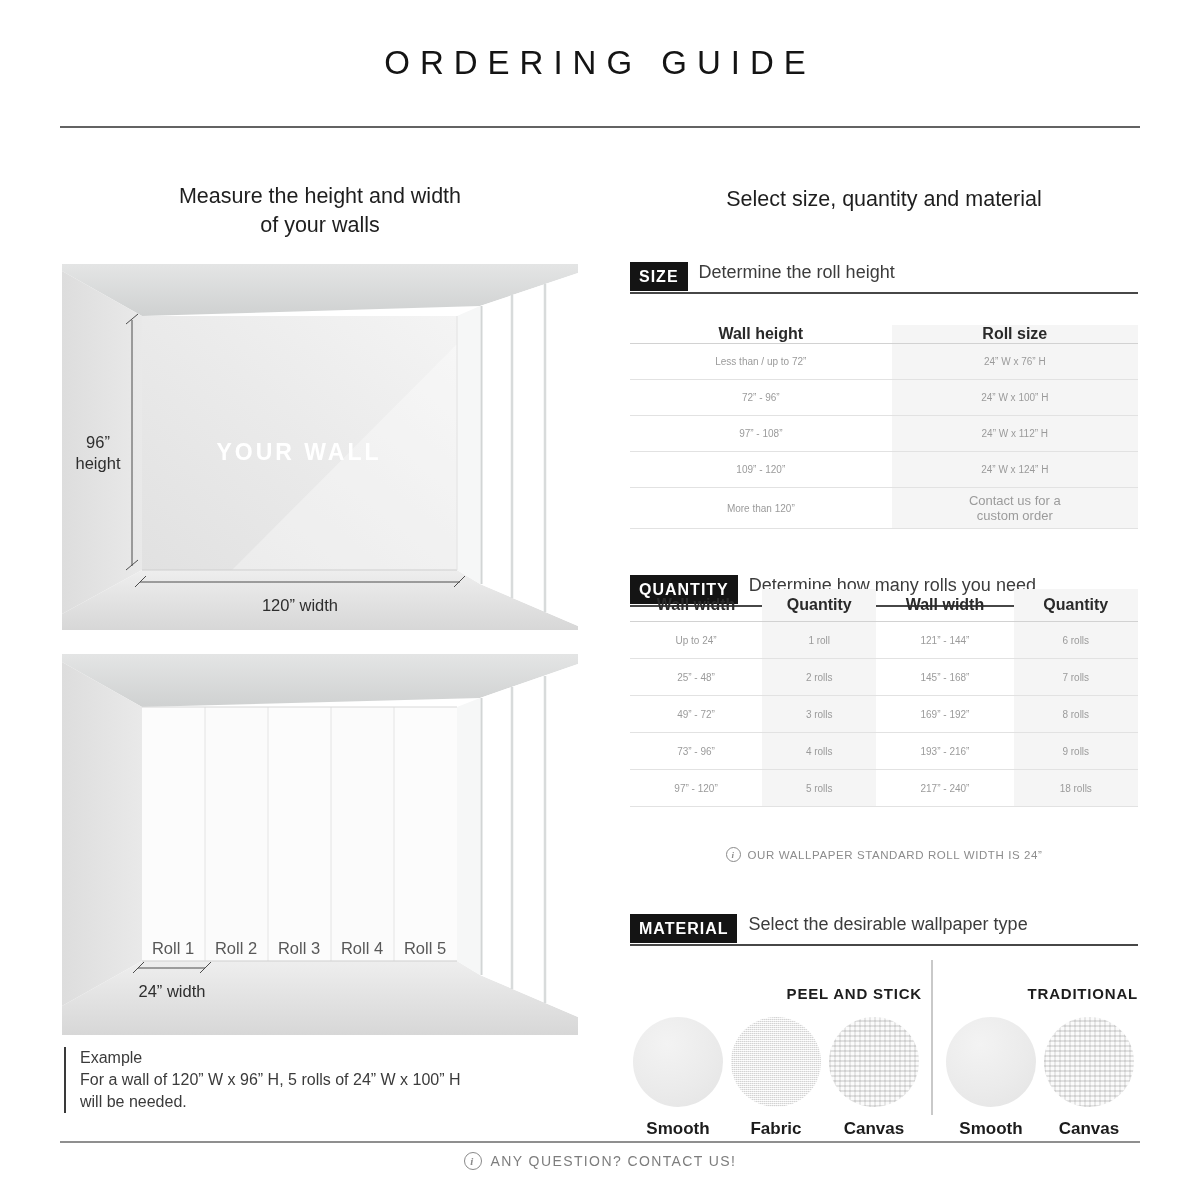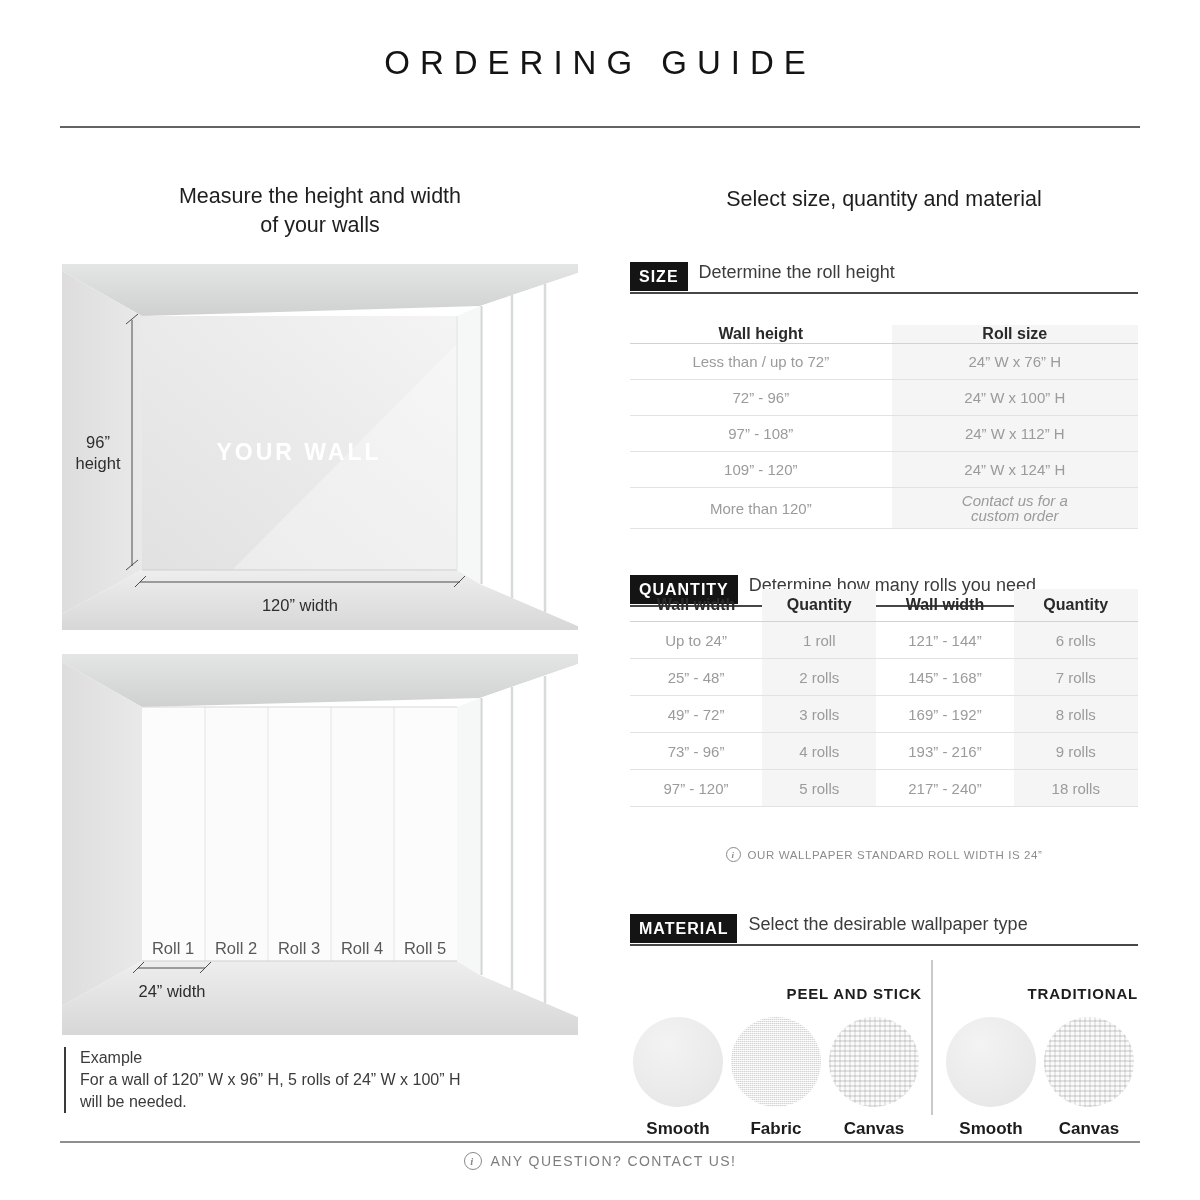--- a/index.html
+++ b/index.html
@@ -33,27 +33,27 @@
     padding:4px 9px 3px 9px;line-height:22px;
   }
   .sec-title{font-size:18px;color:#3c3c3c;margin-left:11px;padding-bottom:2px;white-space:nowrap;}
 
   
   .tbl{position:absolute;left:630px;width:508px;}
   .tr{display:flex;border-bottom:1px solid #e2e2e2;}
   .tr.th-row{border-bottom-color:#d2d2d2;}
   .tr > div{display:flex;align-items:center;justify-content:center;text-align:center;}
   .th{font-size:16px;font-weight:700;color:#2a2a2a;}
-  .td{font-size:15px;color:#9b9b9b;}
+  .td{font-size:10px;color:#9b9b9b;}
   .stripe{background:#f5f5f5;}
   .size-tbl .tr{height:35px;}
   .size-tbl .tr.th-row{height:32px;align-items:flex-end;}
   .size-tbl .tr.tall{height:40px;}
   .sc1{width:51.5%;}.sc2{width:48.5%;}
-  .small-cell{font-size:15px;line-height:15px;font-style:italic;}
+  .small-cell{font-size:13px;line-height:15px;}
   .qty-tbl .tr{height:36px;}
   .qty-tbl .tr.th-row{height:32px;}
   .qc1{width:26%;}.qc2{width:22.5%;}.qc3{width:27%;}.qc4{width:24.5%;}
 
   
   .note{
     position:absolute;left:630px;top:847px;width:508px;
     display:flex;align-items:center;justify-content:center;gap:7px;
     font-size:11.5px;letter-spacing:.6px;color:#8c8c8c;
   }

